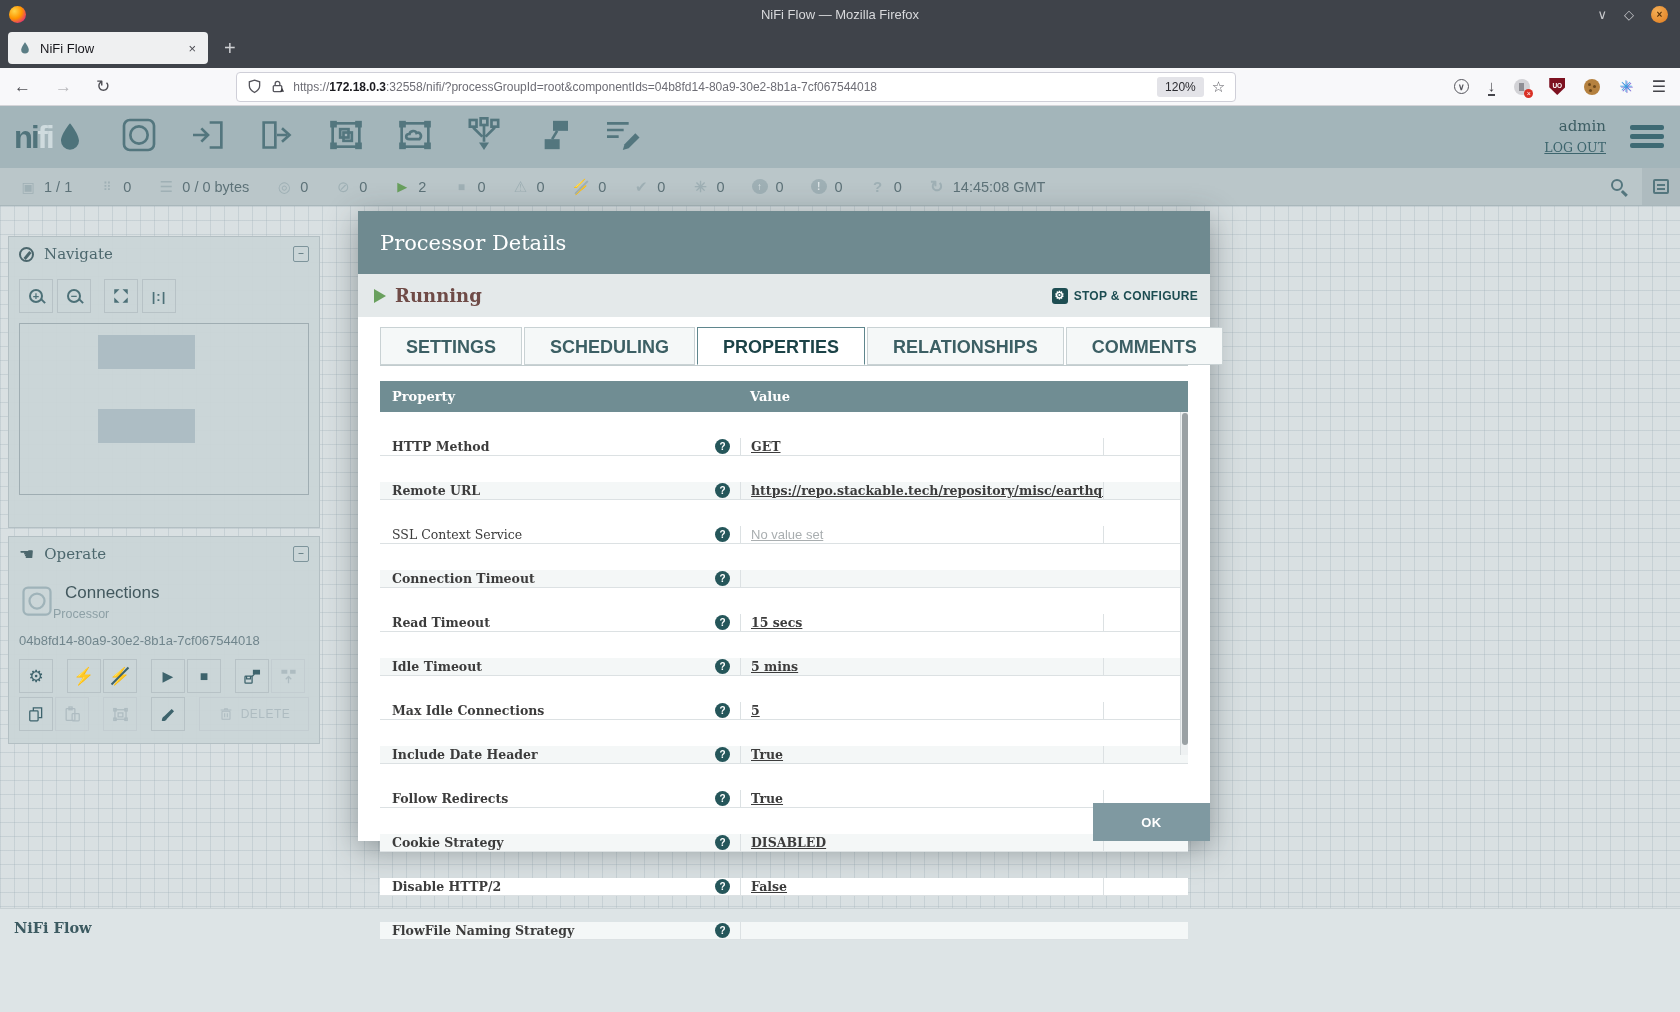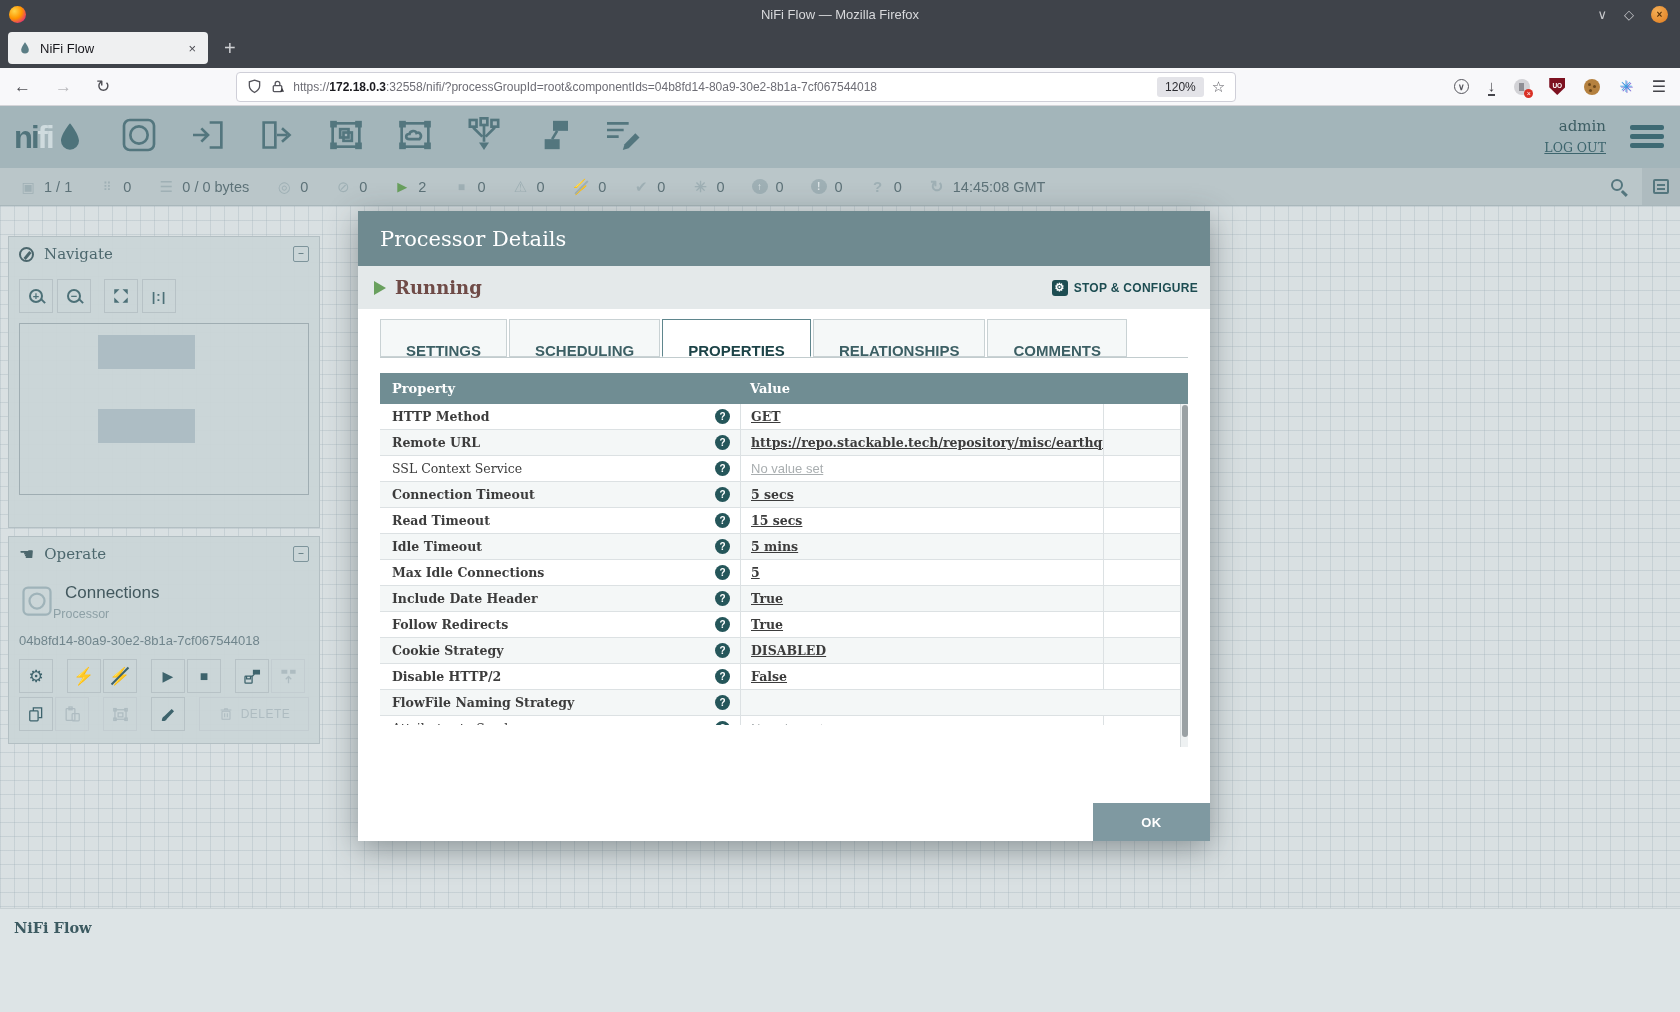--- a/index.html
+++ b/index.html
@@ -145,43 +145,43 @@
   .op-btn.off { color:#aebcc1; border-color:#c3cdd1; }
   .bolt-slash { position:relative; }
   .bolt-slash::after { content:''; position:absolute; width:2px; height:24px; background:#3d636c; transform:rotate(45deg); }
   .delete-btn { width:110px; height:34px; border:1px solid #c3cdd1; display:flex; align-items:center; justify-content:center;
                 gap:7px; color:#aebcc1; font-size:12px; letter-spacing:.5px; margin-left:12px; }
   .delete-btn svg { width:16px; height:16px; stroke:currentColor; fill:none; stroke-width:1.6; }
 
   
   .dialog { position:absolute; left:358px; top:5px; width:852px; height:630px; background:#fff;
             box-shadow:0 8px 30px rgba(40,50,55,.45); }
-  .dlg-hdr { height:55px; background:#6f8a90; color:#fff; display:flex; align-items:center; padding-left:22px;
+  .dlg-hdr { height:63px; background:#6f8a90; color:#fff; display:flex; align-items:center; padding-left:22px;
              font-family:"DejaVu Serif", serif; font-size:21px; }
   .dlg-status { height:43px; background:#e4e9ea; display:flex; align-items:center; padding:0 12px 0 16px; }
   .play-tri { width:0; height:0; border-left:12px solid #69a05e; border-top:7px solid transparent;
               border-bottom:7px solid transparent; }
   .status-text { margin-left:9px; font-family:"DejaVu Serif", serif; font-size:18px; font-weight:bold; color:#6f4b47; }
   .stop-config { margin-left:auto; display:flex; align-items:center; gap:6px; color:#1d4d52; font-weight:bold;
                  font-size:12px; letter-spacing:.3px; }
   .gear-badge { width:16px; height:16px; background:#1d4d52; border-radius:3px; color:#fff; display:flex;
                 align-items:center; justify-content:center; font-size:11px; }
   .dlg-body { padding:10px 22px 0; }
   .tabs { display:flex; border-bottom:1px solid #c2ccce; }
-  .tabbtn { height:38px; line-height:38px; padding:12px 25px; border:1px solid #c9d2d4; background:#f5f8f8;
-            font-size:15px; font-weight:600; color:#3c5f64; margin-right:2px; text-align:right; }
+  .tabbtn { height:38px; line-height:38px; padding:0 25px; border:1px solid #c9d2d4; background:#f5f8f8;
+            font-size:18px; font-weight:600; color:#3c5f64; margin-right:2px; text-align:right; }
   .tabbtn.active { background:#fff; border-color:#5f868d; border-bottom-color:#fff; margin-bottom:-1px;
                    color:#1c4347; font-weight:bold; }
   .required-lbl { margin:24px 0 0 2px; font-family:"DejaVu Serif", serif; font-weight:bold; font-size:13px; color:#2b2b2b; }
   .ptable { margin-top:15px; position:relative; }
   .thead { height:31px; background:#708d93; color:#fff; display:flex; align-items:center;
            font-family:"DejaVu Serif", serif; font-weight:bold; font-size:13px; }
   .thead .h1 { width:360px; padding-left:12px; }
   .thead .h2 { flex:1; padding-left:10px; }
-  .prow { display:flex; height:26px; border-bottom:1px solid #dce1e3; background:#fff; align-items:stretch; }
+  .prow { display:flex; height:18px; border-bottom:1px solid #dce1e3; background:#fff; align-items:stretch;margin-top:26px; }
   .rows .prow:nth-child(even) { background:#f4f7f7; }
   .pc1 { width:360px; display:flex; align-items:center; padding-left:12px; }
   .plabel { font-family:"DejaVu Serif", serif; font-size:12.5px; color:#3c3c3c; }
   .plabel.req { font-weight:bold; }
   .help { margin-left:auto; margin-right:10px; width:15px; height:15px; border-radius:50%; background:#25565a;
           color:#fff; font-size:10px; font-weight:bold; display:flex; align-items:center; justify-content:center; flex:none; }
   .pc2 { flex:1; display:flex; align-items:center; border-left:1px solid #dce1e3; padding-left:10px; overflow:hidden; }
   .pval { font-family:"DejaVu Serif", serif; font-size:12.5px; font-weight:bold; color:#3c3c3c; white-space:nowrap;text-decoration:underline; }
   .pval.unset { font-weight:normal; color:#a9aeb0; font-family:"Liberation Sans", sans-serif; font-size:13px; }
   .pc3 { width:85px; border-left:1px solid #dce1e3; }
@@ -631,23 +631,20 @@
       <span class="pval unset">No value set</span>
     </div>
     <div class="pc3"></div>
   </div>
 
   <div class="prow">
     <div class="pc1">
       <span class="plabel req">Connection Timeout</span>
       <span class="help">?</span>
     </div>
-    <div class="pc2">
-      <span class="pval">5 secs</span>
-    </div>
     <div class="pc3"></div>
   </div>
 
   <div class="prow">
     <div class="pc1">
       <span class="plabel req">Read Timeout</span>
       <span class="help">?</span>
     </div>
     <div class="pc2">
       <span class="pval">15 secs</span>

